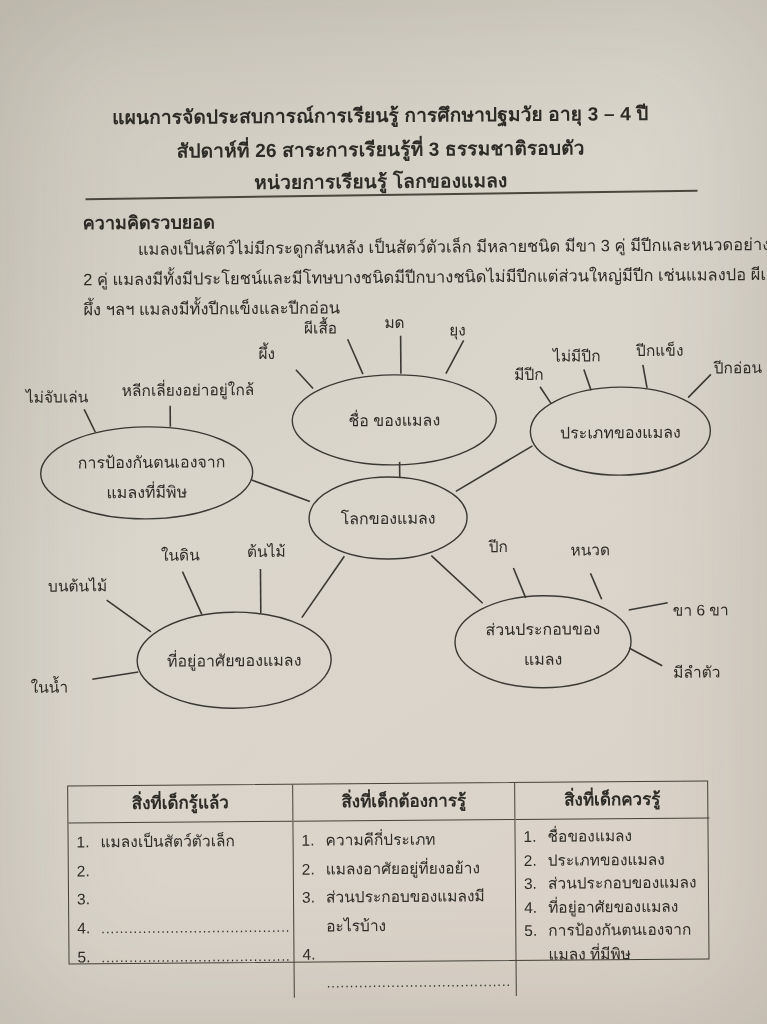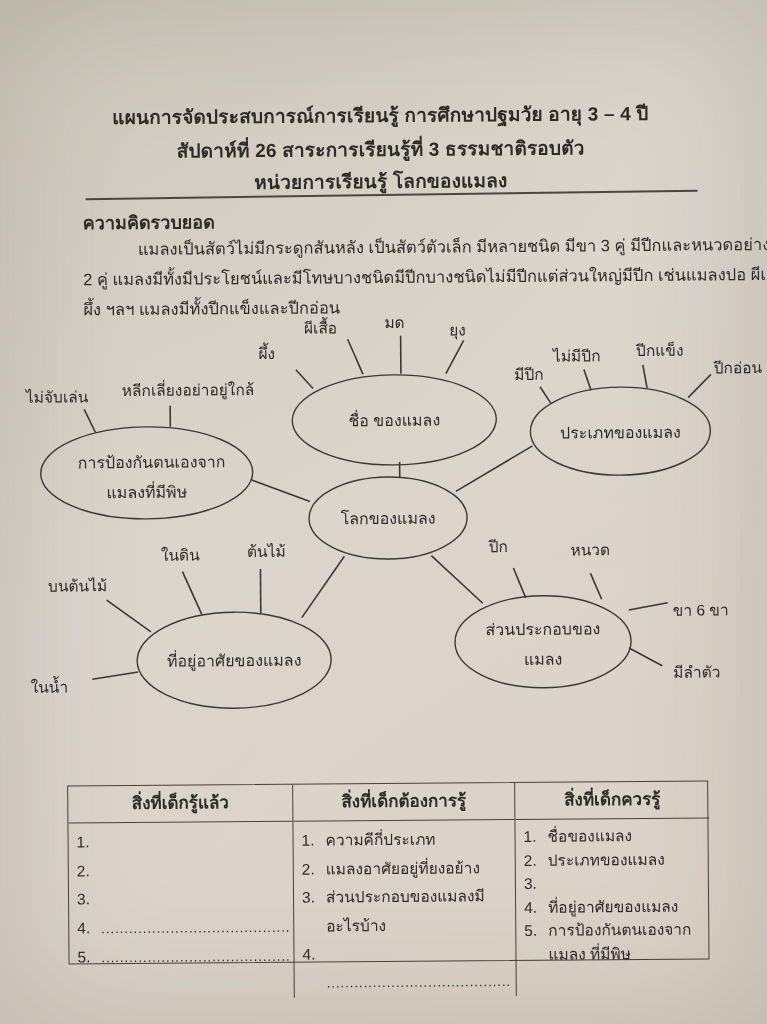--- a/index.html
+++ b/index.html
@@ -132,20 +132,21 @@
     <text class="slabel" x="672" y="680" text-anchor="start">มีลำตัว</text>
   </svg>
 
   <div id="ktable" class="abs">
 
     <div class="kcol kcol1 b">
       <div class="khead">สิ่งที่เด็กรู้แล้ว</div>
       <div class="kbody">
         <div class="row">
             <span class="num">1.</span>
+            <span class="txt">แมลงเป็นสัตว์ตัวเล็ก</span>
           </div>
         <div class="row">
             <span class="num">2.</span>
           </div>
         <div class="row">
             <span class="num">3.</span>
           </div>
         <div class="row dots">
             <span class="num">4.</span>
             <span class="txt">............................................</span>
@@ -188,20 +189,21 @@
         <div class="row">
             <span class="num">1.</span>
             <span class="txt">ชื่อของแมลง</span>
           </div>
         <div class="row">
             <span class="num">2.</span>
             <span class="txt">ประเภทของแมลง</span>
           </div>
         <div class="row">
             <span class="num">3.</span>
+            <span class="txt">ส่วนประกอบของแมลง</span>
           </div>
         <div class="row">
             <span class="num">4.</span>
             <span class="txt">ที่อยู่อาศัยของแมลง</span>
           </div>
         <div class="row">
             <span class="num">5.</span>
             <span class="txt">การป้องกันตนเองจากแมลง ที่มีพิษ</span>
           </div>
       </div>

